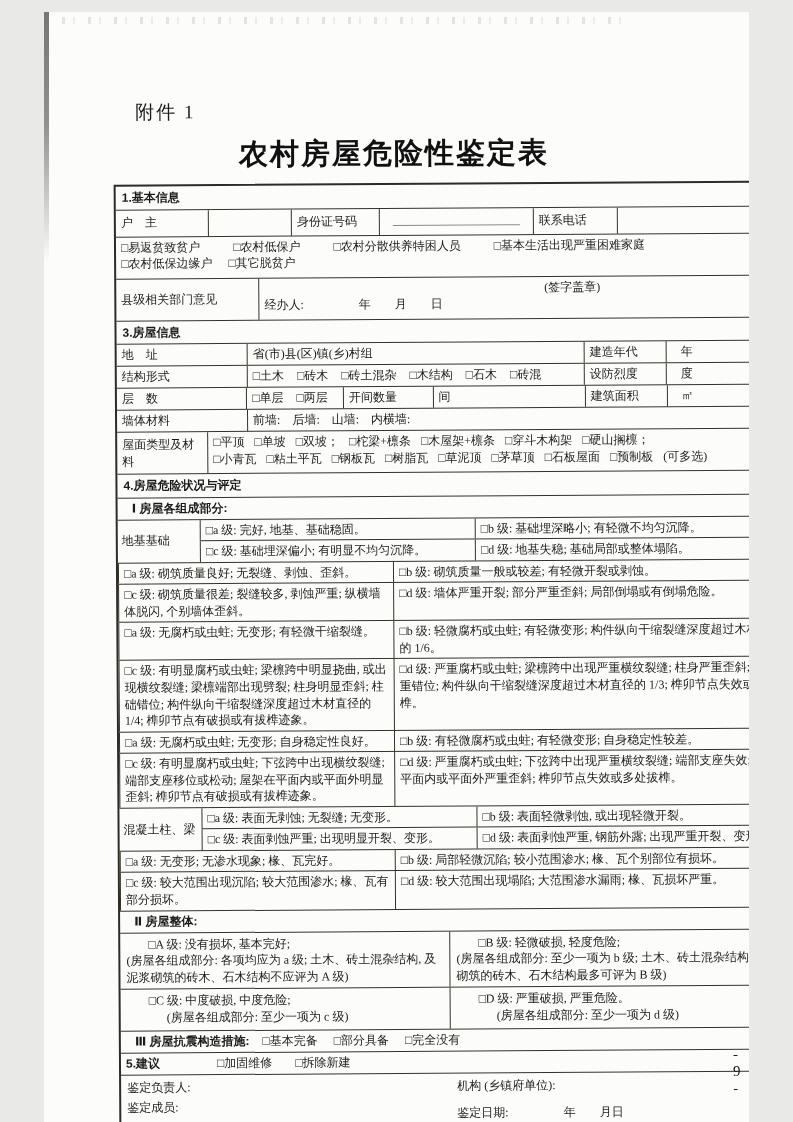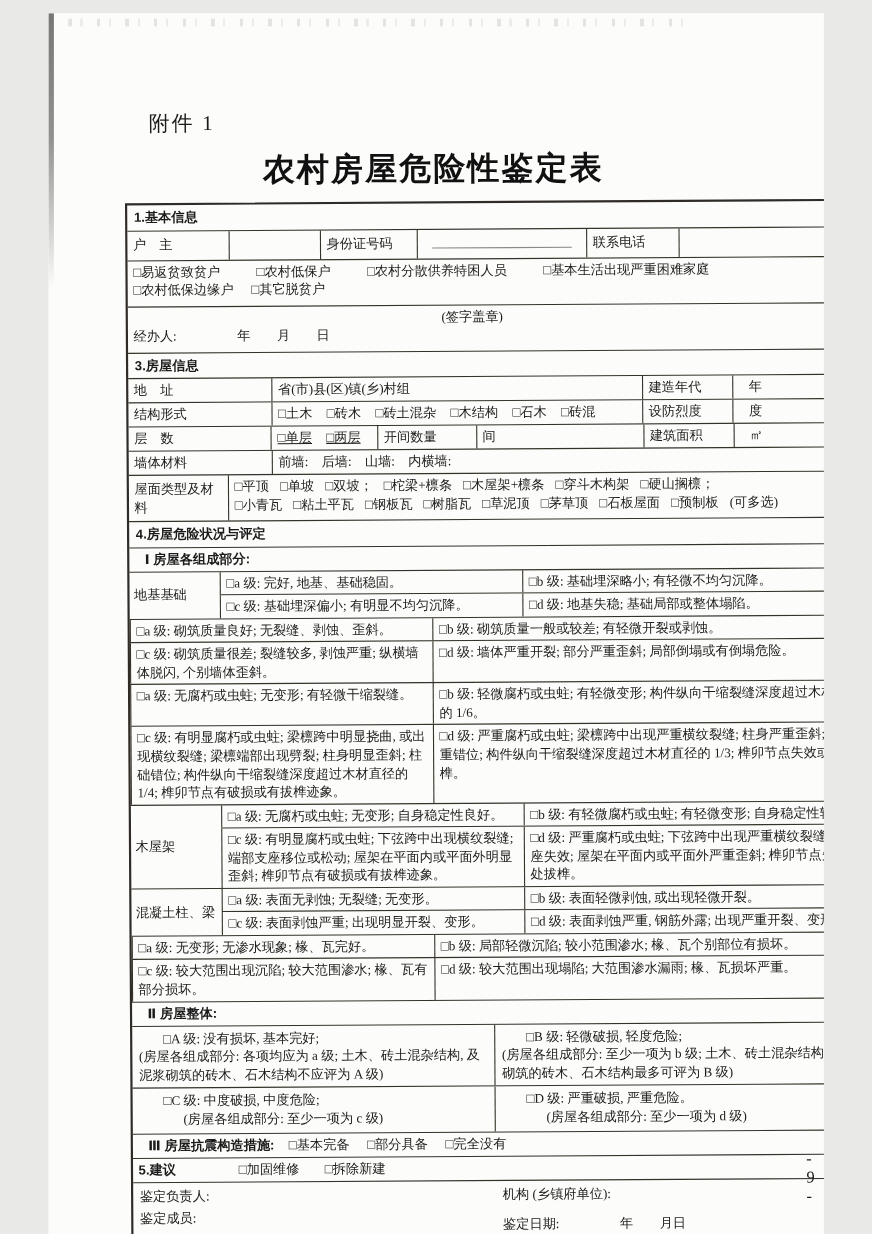--- a/index.html
+++ b/index.html
@@ -37,21 +37,21 @@
   .opt { margin-right:13px; white-space:nowrap; }
   .opt-wide { margin-right:30px; white-space:nowrap; }
   .opt-sm { margin-right:7px; white-space:nowrap; }
 
   
   .w-hh { width:92px; } .w-hhv { width:83px; } .w-id { width:88px; }
   .w-idv { width:154px; } .w-ph { width:84px; }
   .uline { border-bottom:1.5px solid #8a8a86; height:15px; margin:0 8px; }
   .w-pov { width:128px; } .w-cty { width:142px; }
   .w-lbl3 { width:130px; } .w-rl { width:82px; } .w-rv { width:132px; }
-  .w-fopt { width:97px;text-decoration:underline; } .w-bay { width:90px; } .w-bayv { width:153px; }
+  .w-fopt { width:97px; } .w-bay { width:90px; } .w-bayv { width:153px; }
   .w-roof { width:90px; }
 
   .min-basic { min-height:27px; }
   .min-2l { min-height:42px; }
   .min-1l { min-height:22px; }
 
   
   .clabel { width:82px; padding:2px 4px; display:flex; align-items:center;font-family:Liberation Serif, serif; }
   .cbody { flex:1; display:flex; flex-direction:column; }
   .crow { display:flex; flex:1; }
@@ -110,20 +110,21 @@
             <span class="opt">□基本生活出现严重困难家庭</span>
           </div>
           <div>
             <span class="opt">□农村低保边缘户</span>
             <span class="opt">□其它脱贫户</span>
           </div>
         </div>
       </div>
 
       <div class="tr min-2l">
+        <div class="td cc w-cty">县级相关部门意见</div>
         <div class="td flex1">
           <div style="padding-left:280px;">(签字盖章)</div>
           <div>
             <span>经办人:</span>
             <span class="date-gap">年　　月　　日</span>
           </div>
         </div>
       </div>
 
       <div class="tr">
@@ -230,21 +231,20 @@
             <div class="cell-bd">□b 级: 轻微腐朽或虫蛀; 有轻微变形; 构件纵向干缩裂缝深度超过木材直径的 1/6。</div>
           </div>
           <div class="crow second">
             <div class="cell-ac">□c 级: 有明显腐朽或虫蛀; 梁檩跨中明显挠曲, 或出现横纹裂缝; 梁檩端部出现劈裂; 柱身明显歪斜; 柱础错位; 构件纵向干缩裂缝深度超过木材直径的 1/4; 榫卯节点有破损或有拔榫迹象。</div>
             <div class="cell-bd">□d 级: 严重腐朽或虫蛀; 梁檩跨中出现严重横纹裂缝; 柱身严重歪斜; 柱础严重错位; 构件纵向干缩裂缝深度超过木材直径的 1/3; 榫卯节点失效或多处拔榫。</div>
           </div>
         </div>
       </div>
 
       <div class="tr">
-        <div class="td clabel">木屋架</div>
         <div class="cbody">
           <div class="crow">
             <div class="cell-ac">□a 级: 无腐朽或虫蛀; 无变形; 自身稳定性良好。</div>
             <div class="cell-bd">□b 级: 有轻微腐朽或虫蛀; 有轻微变形; 自身稳定性较差。</div>
           </div>
           <div class="crow second">
             <div class="cell-ac">□c 级: 有明显腐朽或虫蛀; 下弦跨中出现横纹裂缝; 端部支座移位或松动; 屋架在平面内或平面外明显歪斜; 榫卯节点有破损或有拔榫迹象。</div>
             <div class="cell-bd">□d 级: 严重腐朽或虫蛀; 下弦跨中出现严重横纹裂缝; 端部支座失效; 屋架在平面内或平面外严重歪斜; 榫卯节点失效或多处拔榫。</div>
           </div>
         </div>

